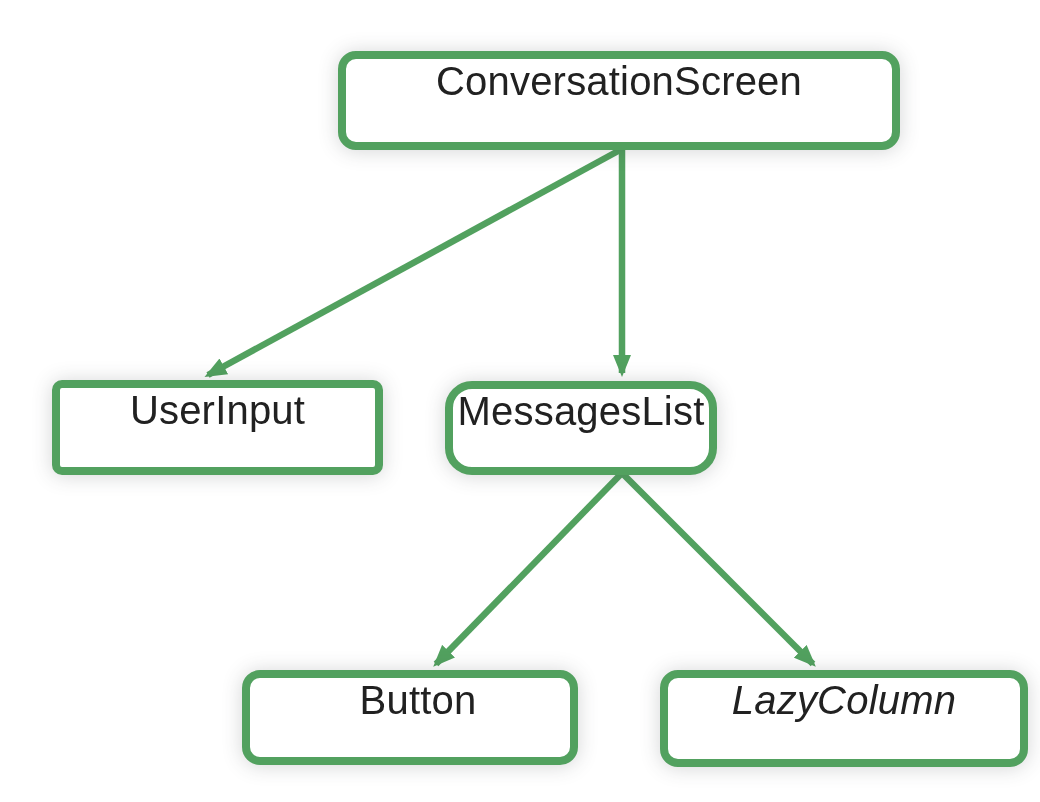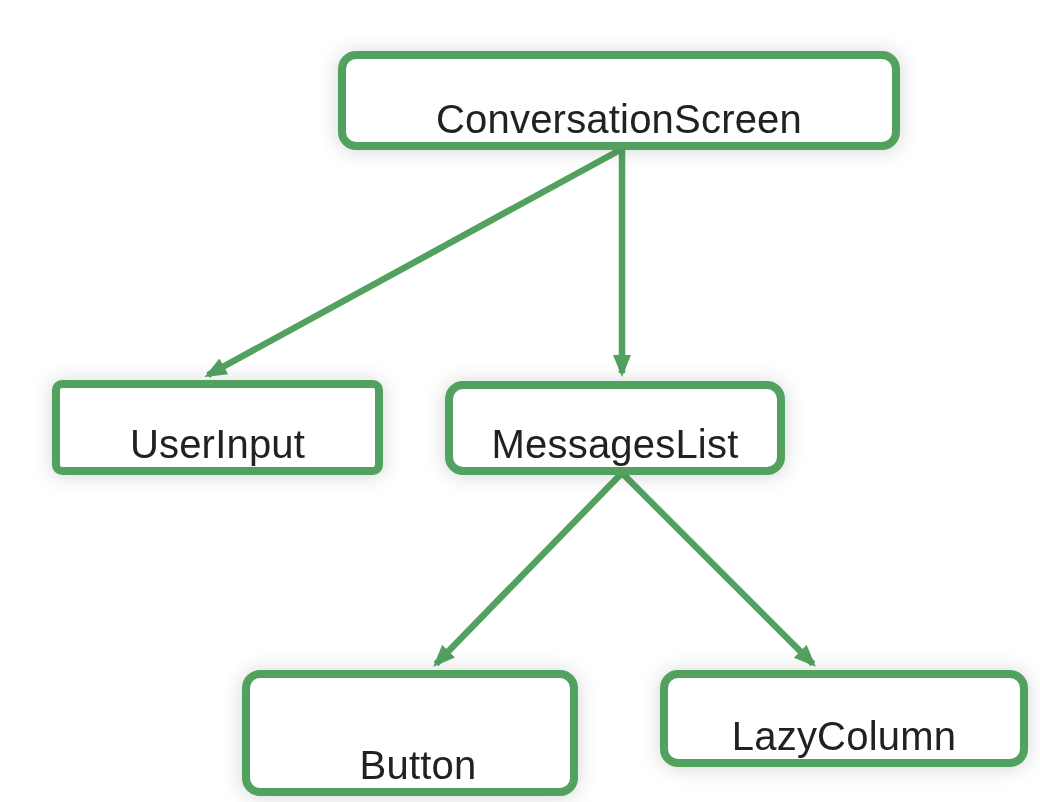--- a/index.html
+++ b/index.html
@@ -27,33 +27,33 @@
     pointer-events: none;
   }
   .edges line { stroke: var(--accent); stroke-width: 6.5; }
   .arrowhead-path { fill: var(--accent); }
   .node {
     position: absolute;
     background: var(--node-fill);
     border: 8px solid var(--accent);
     border-radius: 18px;
     display: flex;
-    align-items: flex-end;
+    align-items: flex-start;
     justify-content: center;
     font-size: 40px;
     letter-spacing: 0.2px;
     color: var(--text);
     box-shadow: 0 1px 20px rgba(60, 64, 67, 0.22);
     white-space: nowrap;
   }
   .node-root          { left: 338px; top: 51px;  width: 562px; height: 99px; }
   .node-user-input    { left: 52px;  top: 380px; width: 331px; height: 95px; border-radius: 10px; }
-  .node-messages-list { left: 445px; top: 381px; width: 340px; height: 94px; }
-  .node-button        { left: 242px; top: 670px; width: 336px; height: 126px; padding-left: 16px; }
-  .node-lazy-column   { left: 660px; top: 670px; width: 368px; height: 97px; }
+  .node-messages-list { left: 445px; top: 381px; width: 272px; height: 94px; border-radius: 27px; }
+  .node-button        { left: 242px; top: 670px; width: 336px; height: 95px; padding-left: 16px; }
+  .node-lazy-column   { left: 660px; top: 670px; width: 368px; height: 97px; font-style: italic; }
 </style>
 </head>
 <body>
 
 <div class="canvas">
 
   <svg class="edges" viewBox="0 0 1040 802" xmlns="http://www.w3.org/2000/svg">
     <defs>
       <marker id="arrow" viewBox="0 0 11 9" refX="9" refY="4.5" markerWidth="22" markerHeight="18" markerUnits="userSpaceOnUse" orient="auto">
         <path class="arrowhead-path" d="M0,0 L11,4.5 L0,9 Z"></path>

